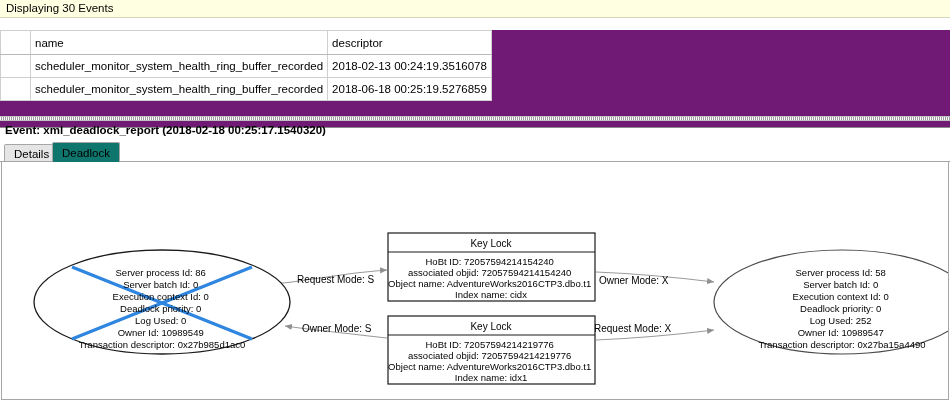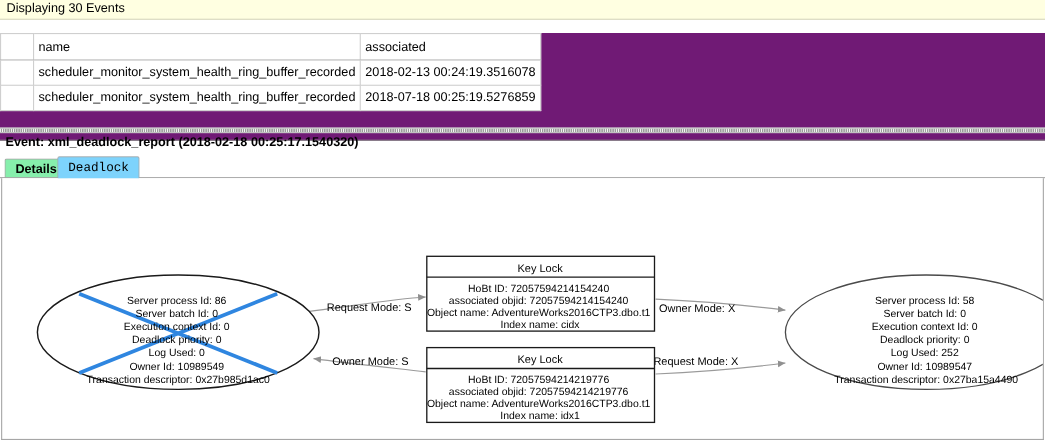--- a/index.html
+++ b/index.html
@@ -79,27 +79,26 @@
   .event-line .txt{position:absolute;left:5px;top:2px;}
 
   
   .tabs{
     position:absolute;left:0;top:142px;width:950px;height:20px;
   }
   .tab{
     position:absolute;top:2px;height:18px;line-height:18px;
     padding:0 9px;font-size:11.5px;
     border:1px solid #a6a6a6;border-bottom:none;
-    background:#86efac;box-sizing:border-box;color:#000;
+    background:#e5e5e5;box-sizing:border-box;color:#000;
     border-radius:2px 2px 0 0;
-    font-weight:bold;
   }
   .tab.active{
-    top:0;height:20px;line-height:20px;background:#7dd3fc;
-    border-color:#a6a6a6;z-index:3;font-weight:normal;font-family:Liberation Mono, monospace;
+    top:0;height:20px;line-height:20px;background:#0f766e;
+    border-color:#a6a6a6;z-index:3;font-weight:normal;
   }
   #tab-details{left:4px;}
   #tab-deadlock{left:52px;}
   .tabstrip-line{
     position:absolute;left:0;top:161px;width:950px;height:1px;
     background:#a6a6a6;
   }
 
   
   .canvas{
@@ -125,33 +124,33 @@
     <table class="grid">
       <colgroup>
           <col class="c-sel">
           <col class="c-name">
           <col class="c-ts">
         </colgroup>
       <thead>
         <tr>
           <th class="sel-head"></th>
           <th>name</th>
-          <th>associated</th>
+          <th>descriptor</th>
         </tr>
       </thead>
       <tbody>
         <tr>
           <td class="sel-cell"></td>
           <td class="cell-name">scheduler_monitor_system_health_ring_buffer_recorded</td>
           <td class="cell-ts">2018-02-13 00:24:19.3516078</td>
         </tr>
         <tr>
           <td class="sel-cell"></td>
           <td class="cell-name">scheduler_monitor_system_health_ring_buffer_recorded</td>
-          <td class="cell-ts">2018-07-18 00:25:19.5276859</td>
+          <td class="cell-ts">2018-06-18 00:25:19.5276859</td>
         </tr>
       </tbody>
     </table>
   </div>
 
   <div class="splitter"></div>
 
   <div class="event-line">
     <span class="txt">Event: xml_deadlock_report (2018-02-18 00:25:17.1540320)</span>
   </div>

